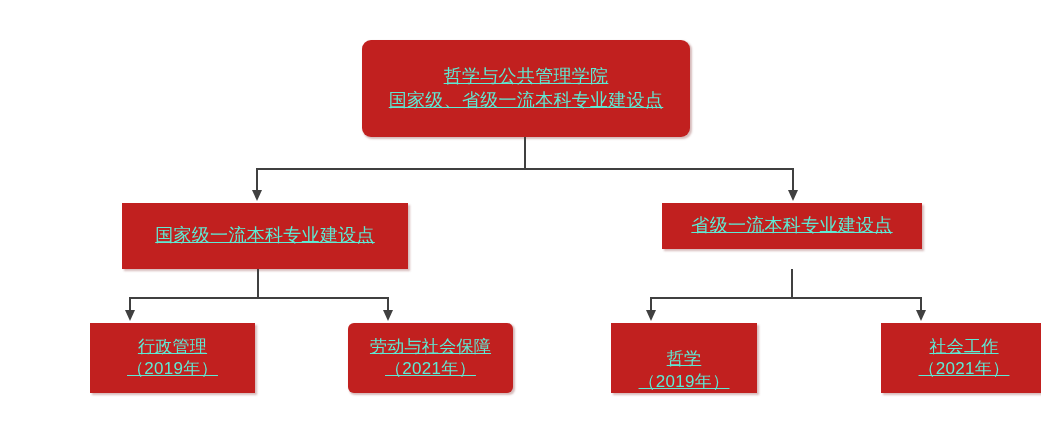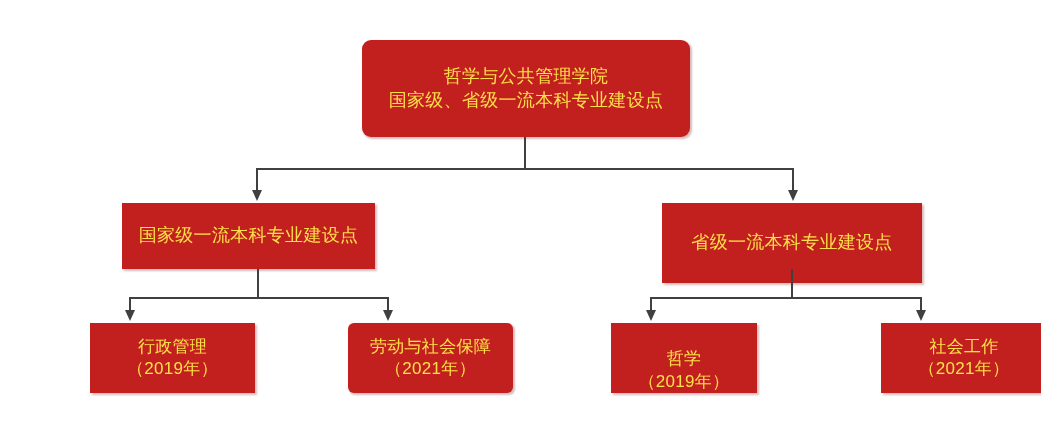--- a/index.html
+++ b/index.html
@@ -11,55 +11,56 @@
     position: relative;
     width: 1041px;
     height: 425px;
     background: #ffffff;
     font-family: "Liberation Sans", "DejaVu Sans", sans-serif;
     overflow: hidden;
   }
   .node {
     position: absolute;
     background: #c1201f;
-    color: #fde047;
+    color: #5eead4;
     display: flex;
     align-items: center;
     justify-content: center;
     text-align: center;
     line-height: 1.32;
     box-sizing: border-box;
     box-shadow: 1.5px 1.5px 2px rgba(120, 30, 30, 0.30);
     letter-spacing: 0.3px;
+    text-decoration: underline;
   }
   .node .label {
     display: block;
     width: 100%;
     white-space: pre-line;
   }
   #node-root {
     left: 362px;
     top: 40px;
     width: 328px;
     height: 97px;
     border-radius: 9px;
     font-size: 18px;
   }
   #node-national {
     left: 122px;
     top: 203px;
-    width: 253px;
+    width: 286px;
     height: 66px;
     font-size: 18px;
   }
   #node-provincial {
     left: 662px;
     top: 203px;
     width: 260px;
-    height: 80px;
+    height: 46px;
     font-size: 18px;
   }
   .leaf {
     top: 323px;
     height: 70px;
     font-size: 17px;
     margin-left: 43px;
   }
   #node-leaf-0 { left: 47px;  width: 165px; }
   #node-leaf-1 { left: 305px; width: 165px; border-radius: 6px; }

